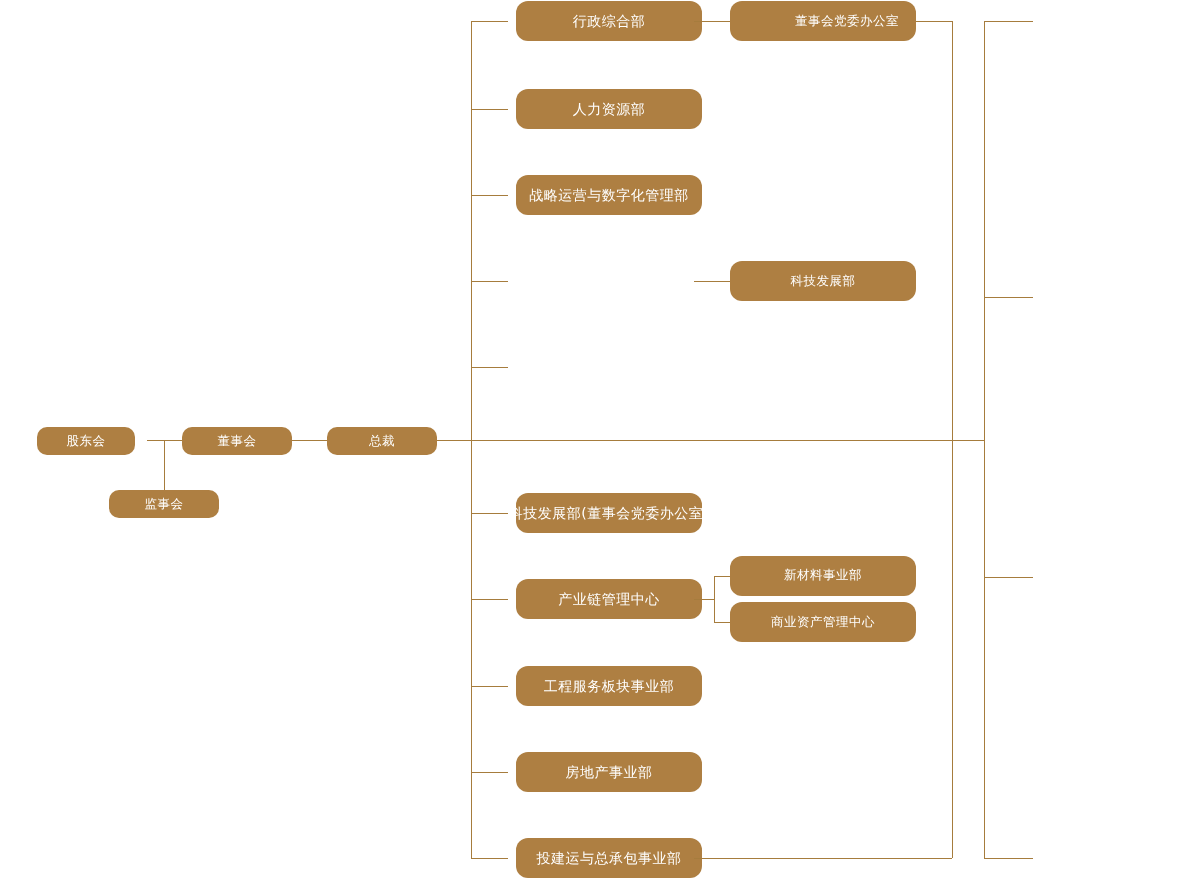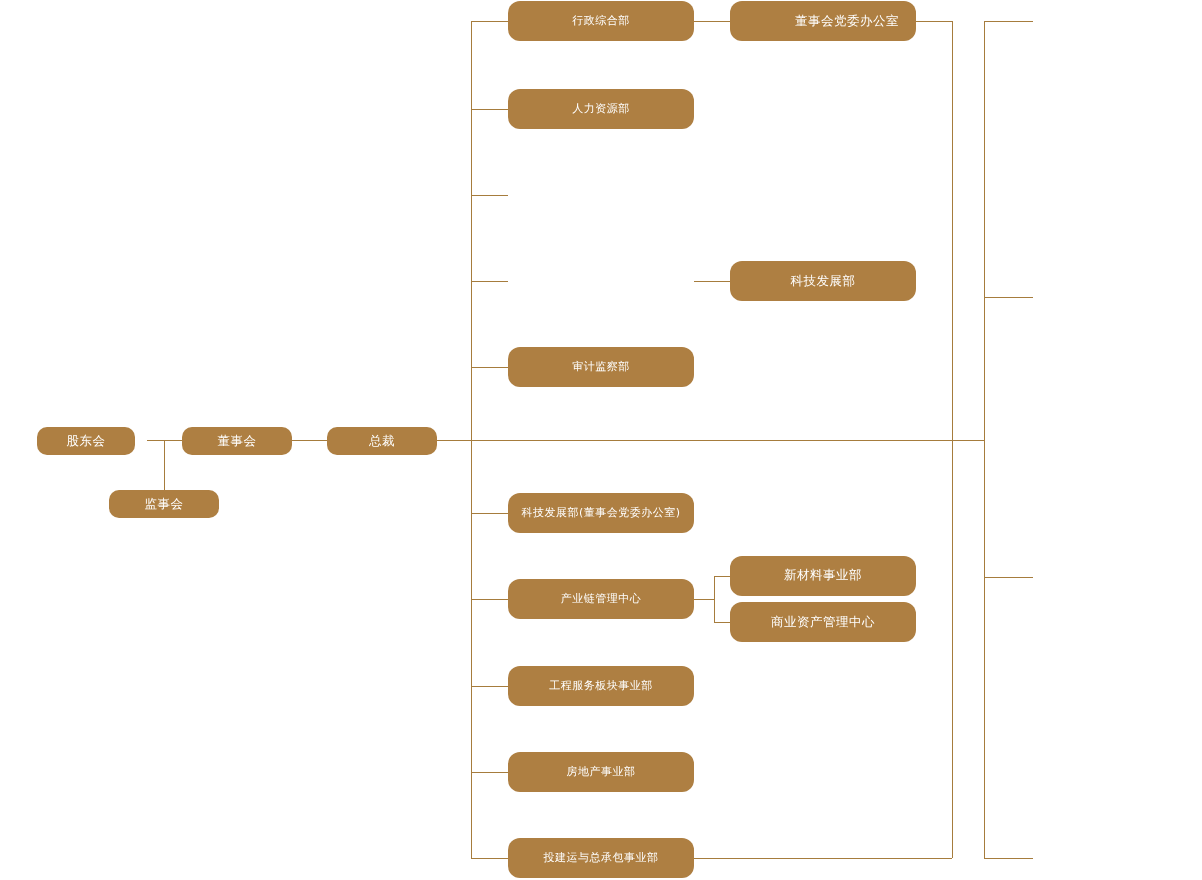--- a/index.html
+++ b/index.html
@@ -40,21 +40,22 @@
     line-height: 1.15;
     letter-spacing: 0.5px;
     white-space: nowrap;
     user-select: none;
   }
   .node.small {
     border-radius: 10px;
     font-size: 12.5px;
   }
   .node.dept {
-    font-size: 11px;
+    font-size: 14px;
+    margin-left: 8px;
   }
   .node.sub {
     font-size: 12.5px;
   }
 </style>
 </head>
 <body>
 
 <div id="chart-root">
 
@@ -89,28 +90,28 @@
   <div class="line v" style="left:984px; top:21px; height:837px;"></div>
   <div class="line h" style="left:984px; top:21px; width:49px;"></div>
   <div class="line h" style="left:984px; top:297px; width:49px;"></div>
   <div class="line h" style="left:984px; top:577px; width:49px;"></div>
   <div class="line h" style="left:984px; top:858px; width:49px;"></div>
 
   <div class="line h" style="left:471px; top:109px; width:37px;"></div>
   <div class="node dept" style="left:508px; top:89px; width:186px; height:40px;">人力资源部</div>
 
   <div class="line h" style="left:471px; top:195px; width:37px;"></div>
+  <div class="node dept" style="left:508px; top:175px; width:186px; height:40px;">战略运营与数字化管理部</div>
 
   <div class="line h" style="left:471px; top:281px; width:37px;"></div>
 
   <div class="line h" style="left:694px; top:281px; width:36px;"></div>
   <div class="node sub" style="left:730px; top:261px; width:186px; height:40px;">科技发展部</div>
 
   <div class="line h" style="left:471px; top:367px; width:37px;"></div>
-  <div class="node dept" style="left:508px; top:347px; width:186px; height:40px;">审计监察部</div>
 
   <div class="line h" style="left:471px; top:513px; width:37px;"></div>
   <div class="node dept" style="left:508px; top:493px; width:186px; height:40px;">科技发展部(董事会党委办公室)</div>
 
   <div class="line h" style="left:471px; top:599px; width:37px;"></div>
   <div class="node dept" style="left:508px; top:579px; width:186px; height:40px;">产业链管理中心</div>
 
   <div class="line h" style="left:694px; top:599px; width:20px;"></div>
   <div class="line v" style="left:714px; top:576px; height:47px;"></div>
   <div class="line h" style="left:714px; top:576px; width:16px;"></div>

